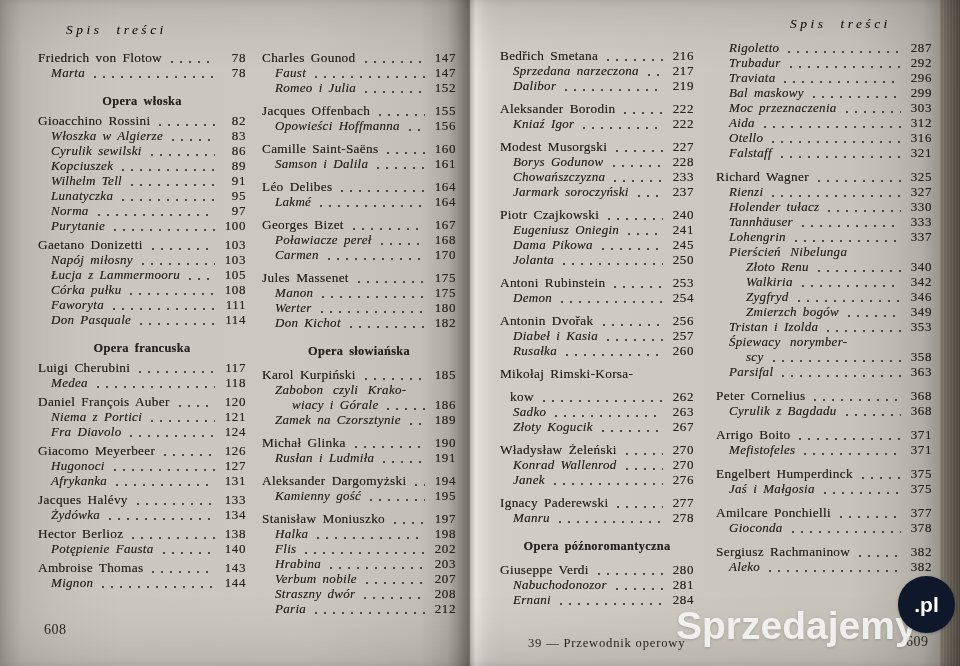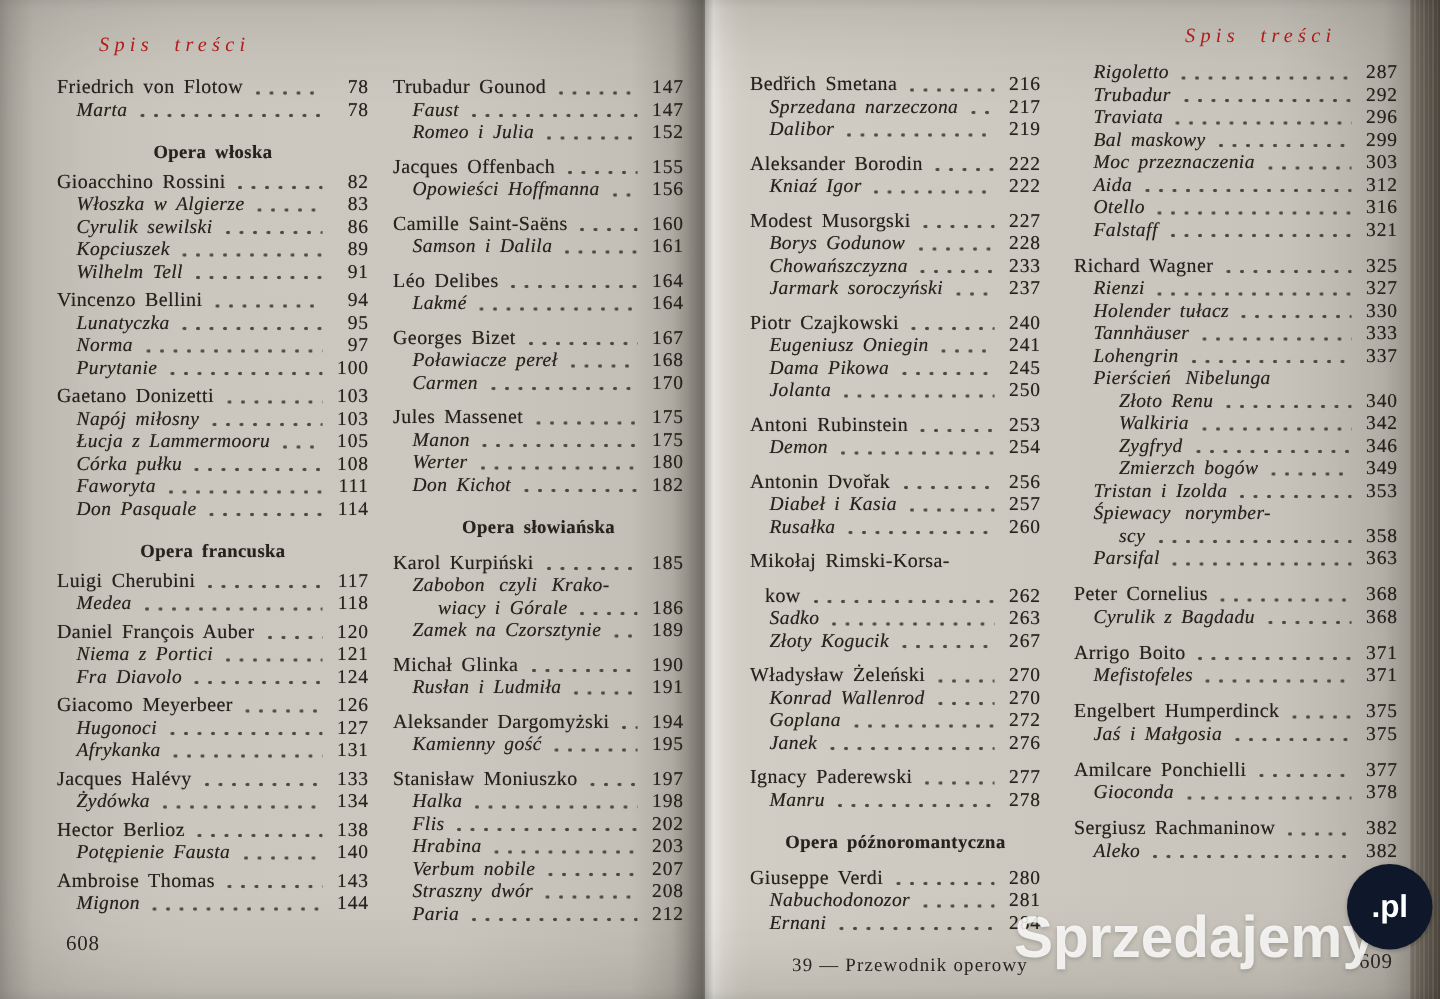--- a/index.html
+++ b/index.html
@@ -15,21 +15,21 @@
     background:linear-gradient(90deg,#aca89f 0px,#c4c0b7 22px,#cbc7be 120px,#ccc8bf 300px,#c3bfb6 420px,#a8a49b 458px,#908c83 470px);}
   .right-page{position:absolute;left:470px;top:0;bottom:0;width:470px;
     background:linear-gradient(90deg,#d8d4cb 0px,#d1cdc4 30px,#cdc9c0 180px,#c8c4bb 380px,#b7b3aa 452px,#a29e95 470px);}
   .gutter{position:absolute;left:448px;top:0;bottom:0;width:46px;pointer-events:none;
     background:linear-gradient(90deg,rgba(0,0,0,0) 0%,rgba(0,0,0,.16) 30%,rgba(0,0,0,.22) 44%,rgba(255,255,255,.38) 60%,rgba(255,255,255,.14) 76%,rgba(0,0,0,0) 100%);}
   .edge-strip{position:absolute;right:0;top:0;bottom:0;width:20px;
     background:linear-gradient(90deg,#857d72,#6b6459 45%,#575046),
       repeating-linear-gradient(90deg,rgba(255,255,255,.10) 0 1px,rgba(0,0,0,0) 1px 3px);
     background-blend-mode:overlay;}
   .page-head{position:absolute;font-style:italic;font-size:13.5px;
-    letter-spacing:3.5px;word-spacing:7px;color:#b91c1c;}
+    letter-spacing:3.5px;word-spacing:7px;color:#000000;}
   #head-left{left:66px;top:22px;}
   #head-right{left:790px;top:16px;}
   .col{position:absolute;}
   #col1{left:38px;top:46px;width:208px;}
   #col2{left:262px;top:42px;width:194px;}
   #col3{left:500px;top:40px;width:194px;}
   #col4{left:716px;top:40px;width:216px;}
   .row{display:flex;align-items:baseline;line-height:15px;font-size:13px;
     text-shadow:0 0 .5px rgba(42,39,33,.55);}
   .comp{margin-top:6px;font-size:13.3px;letter-spacing:.2px;}
@@ -109,25 +109,20 @@
       <div class="row work">
         <span class="lbl">Kopciuszek</span>
         <span class="leader"></span>
         <span class="pg">89</span>
       </div>
       <div class="row work">
         <span class="lbl">Wilhelm Tell</span>
         <span class="leader"></span>
         <span class="pg">91</span>
       </div>
-      <div class="row comp">
-        <span class="lbl">Vincenzo Bellini</span>
-        <span class="leader"></span>
-        <span class="pg">94</span>
-      </div>
       <div class="row work">
         <span class="lbl">Lunatyczka</span>
         <span class="leader"></span>
         <span class="pg">95</span>
       </div>
       <div class="row work">
         <span class="lbl">Norma</span>
         <span class="leader"></span>
         <span class="pg">97</span>
       </div>
@@ -235,21 +230,21 @@
         <span class="pg">143</span>
       </div>
       <div class="row work">
         <span class="lbl">Mignon</span>
         <span class="leader"></span>
         <span class="pg">144</span>
       </div>
     </div>
   <div class="col" id="col2">
       <div class="row comp">
-        <span class="lbl">Trubadur Gounod</span>
+        <span class="lbl">Charles Gounod</span>
         <span class="leader"></span>
         <span class="pg">147</span>
       </div>
       <div class="row work">
         <span class="lbl">Faust</span>
         <span class="leader"></span>
         <span class="pg">147</span>
       </div>
       <div class="row work">
         <span class="lbl">Romeo i Julia</span>
@@ -509,25 +504,20 @@
       </div>
       <div class="row comp">
         <span class="lbl">Władysław Żeleński</span>
         <span class="leader"></span>
         <span class="pg">270</span>
       </div>
       <div class="row work">
         <span class="lbl">Konrad Wallenrod</span>
         <span class="leader"></span>
         <span class="pg">270</span>
-      </div>
-      <div class="row work">
-        <span class="lbl">Goplana</span>
-        <span class="leader"></span>
-        <span class="pg">272</span>
       </div>
       <div class="row work">
         <span class="lbl">Janek</span>
         <span class="leader"></span>
         <span class="pg">276</span>
       </div>
       <div class="row comp">
         <span class="lbl">Ignacy Paderewski</span>
         <span class="leader"></span>
         <span class="pg">277</span>

